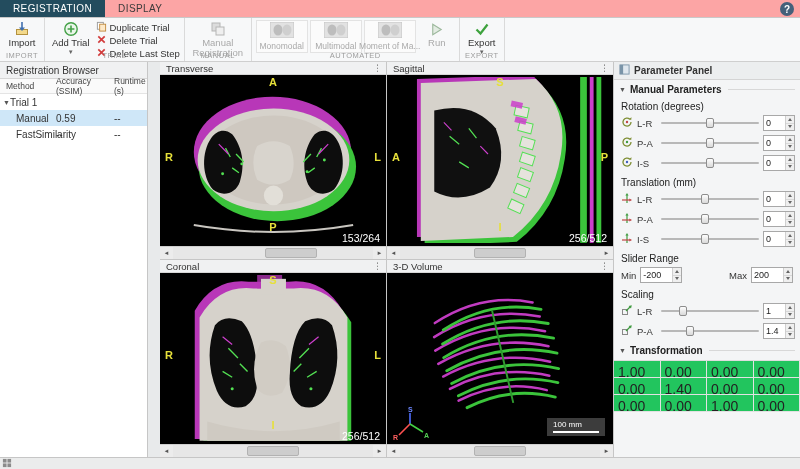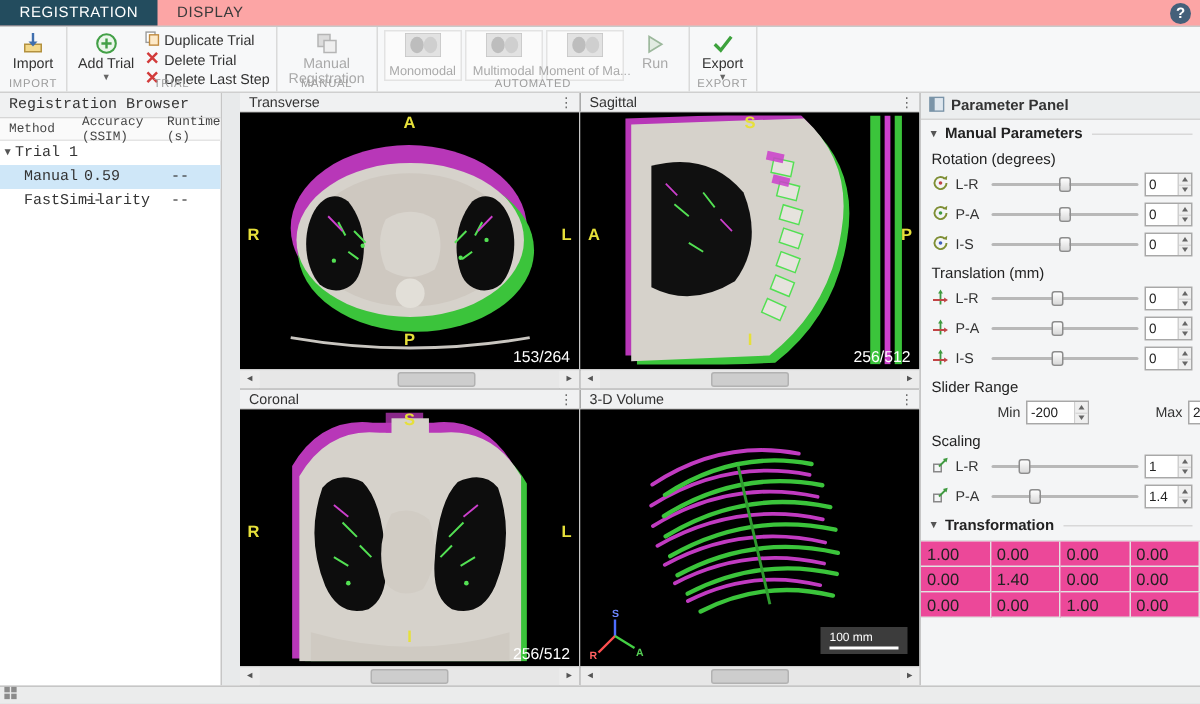--- a/index.html
+++ b/index.html
@@ -30,21 +30,21 @@
   .stack { display:flex; flex-direction:column; justify-content:flex-start; gap:1px; padding-top:1px; }
   .hbtn { display:flex; align-items:center; gap:3px; font-size:9.5px; height:12px; white-space:nowrap; }
   .gallery { display:flex; gap:2px; }
   .gitem { display:flex; flex-direction:column; align-items:center; width:52px; padding:1px;
            background:#fbfbfb; border:1px solid #e3e3e3; }
   .gitem .lbl { font-size:8.5px; color:#a5a5a5; margin-top:1px; white-space:nowrap; }
   .disabled .lbl, .lbl.dis { color:#a9a9a9; }
 
   
   .left-panel { position:absolute; top:62px; left:0; width:148px; bottom:12px; background:#fff;
-                border-right:1px solid #c6c6c6;font-family:Liberation Mono, monospace; }
+                border-right:1px solid #c6c6c6; }
   .panel-title { height:17px; background:#f0f1f2; border-bottom:1px solid #d6d6d6; display:flex;
                  align-items:center; padding:0 6px; font-size:10px; color:#333; }
   .browser-cols { display:flex; height:15px; background:#fafafa; border-bottom:1px solid #e4e4e4;
                   font-size:8.5px; color:#444; align-items:center; }
   .c1 { width:56px; padding-left:6px; } .c2 { width:58px; } .c3 { flex:1; }
   .tree-row { display:flex; align-items:center; height:16px; font-size:10px; }
   .tree-row .c1.child { padding-left:16px; }
   .row-selected { background:#cfe7f8; }
   .expander { font-size:7px; color:#555; width:10px; padding-left:3px; }
 
@@ -101,26 +101,26 @@
   .spin.wide { width:42px; flex:0 0 42px; }
   .spin input { flex:1; min-width:0; border:none; outline:none; background:transparent; font-size:9px;
                 font-family:"Liberation Sans",sans-serif; padding:0 2px; color:#222; }
   .steps { width:9px; display:flex; flex-direction:column; border-left:1px solid #cfcfcf; }
   .steps span { flex:1; display:flex; align-items:center; justify-content:center; background:#efefef; }
   .steps span + span { border-top:1px solid #d8d8d8; }
   .steps i { display:block; width:0; height:0; border:2.5px solid transparent; }
   .steps .up i { border-bottom:3px solid #666; margin-top:-2px; }
   .steps .dn i { border-top:3px solid #666; margin-bottom:-2px; }
   .minmax { display:flex; align-items:center; justify-content:space-between; padding:2px 7px; height:20px; }
-  .minmax .grp { display:flex; align-items:center; gap:4px;margin-left:44px; }
+  .minmax .grp { display:flex; align-items:center; gap:4px; }
   .minmax .lab { font-size:9.5px; }
   .matrix { display:grid; grid-template-columns:repeat(4,1fr); margin:2px 0 0 0; background:#fff;
             border-top:1px solid #ddd; }
-  .cell { border-right:1px solid #e2e2e2; border-bottom:1px solid #e2e2e2; font-size:11px; color:#222;
-          padding:3px 2px 3px 4px; background:#ec4899; height:17px; }
+  .cell { border-right:1px solid #e2e2e2; border-bottom:1px solid #e2e2e2; font-size:14px; color:#222;
+          padding:3px 2px 3px 4px; background:#22c55e; height:17px; }
 
   
   .statusbar { position:absolute; left:0; right:0; bottom:0; height:12px; background:#ebecec;
                border-top:1px solid #c6c6c6; display:flex; align-items:center; padding:0 2px; }
 </style>
 </head>
 <body>
 
 <div id="app">
 

